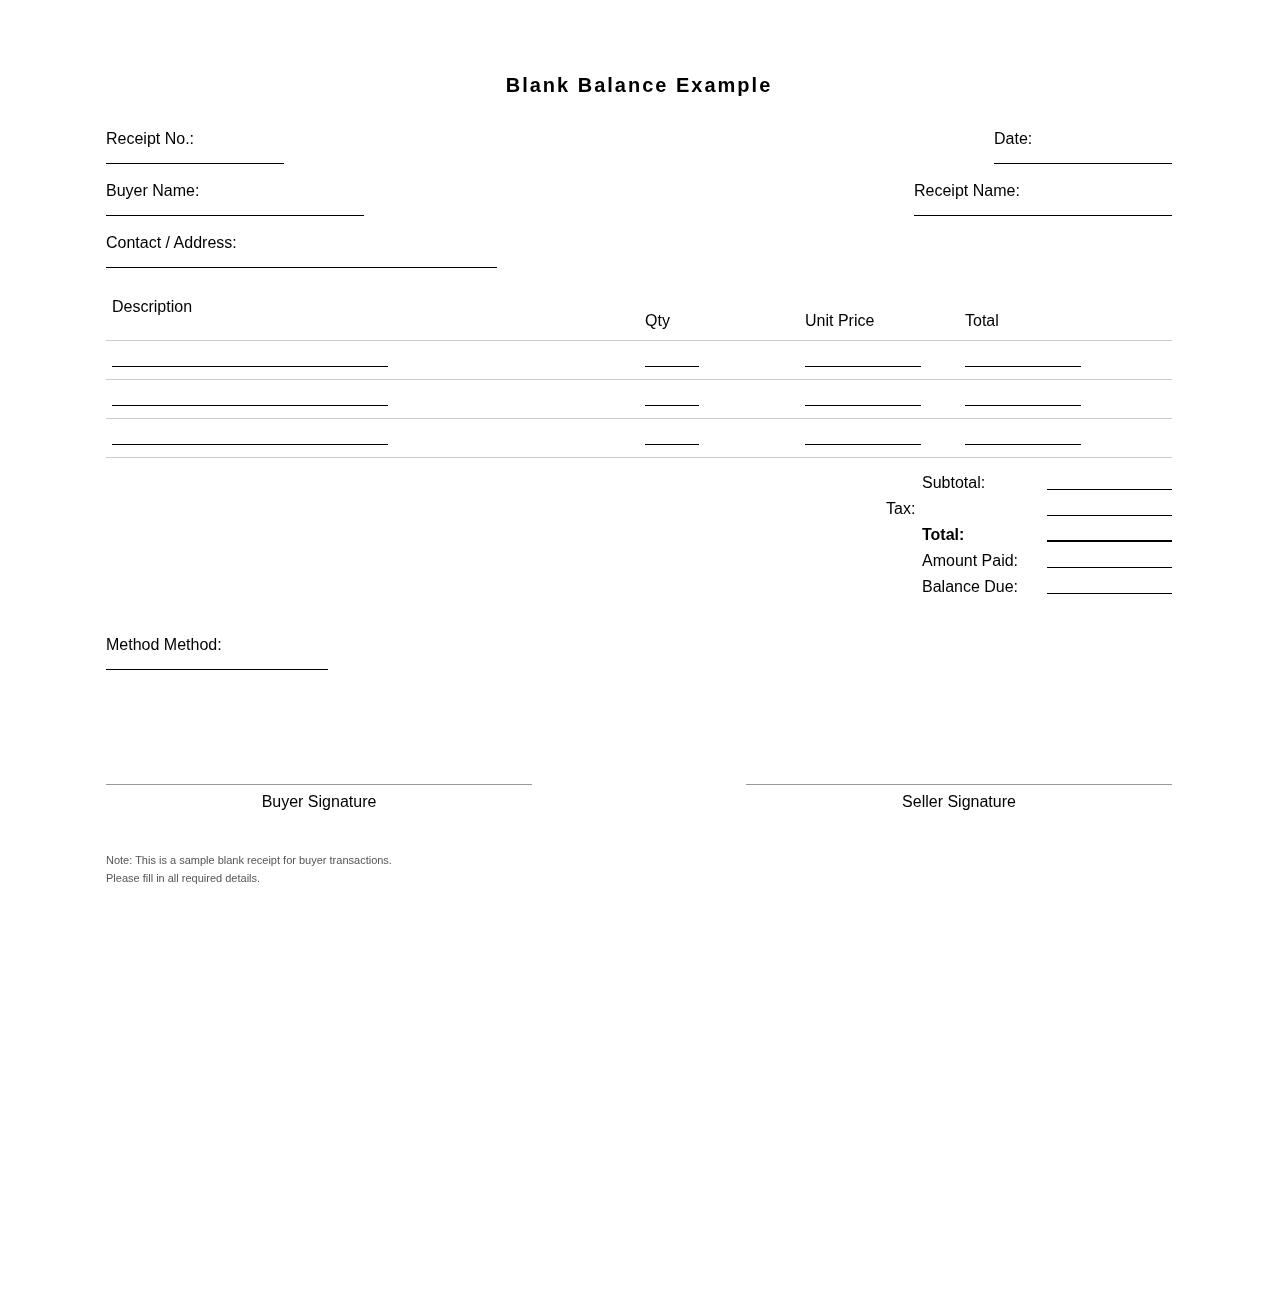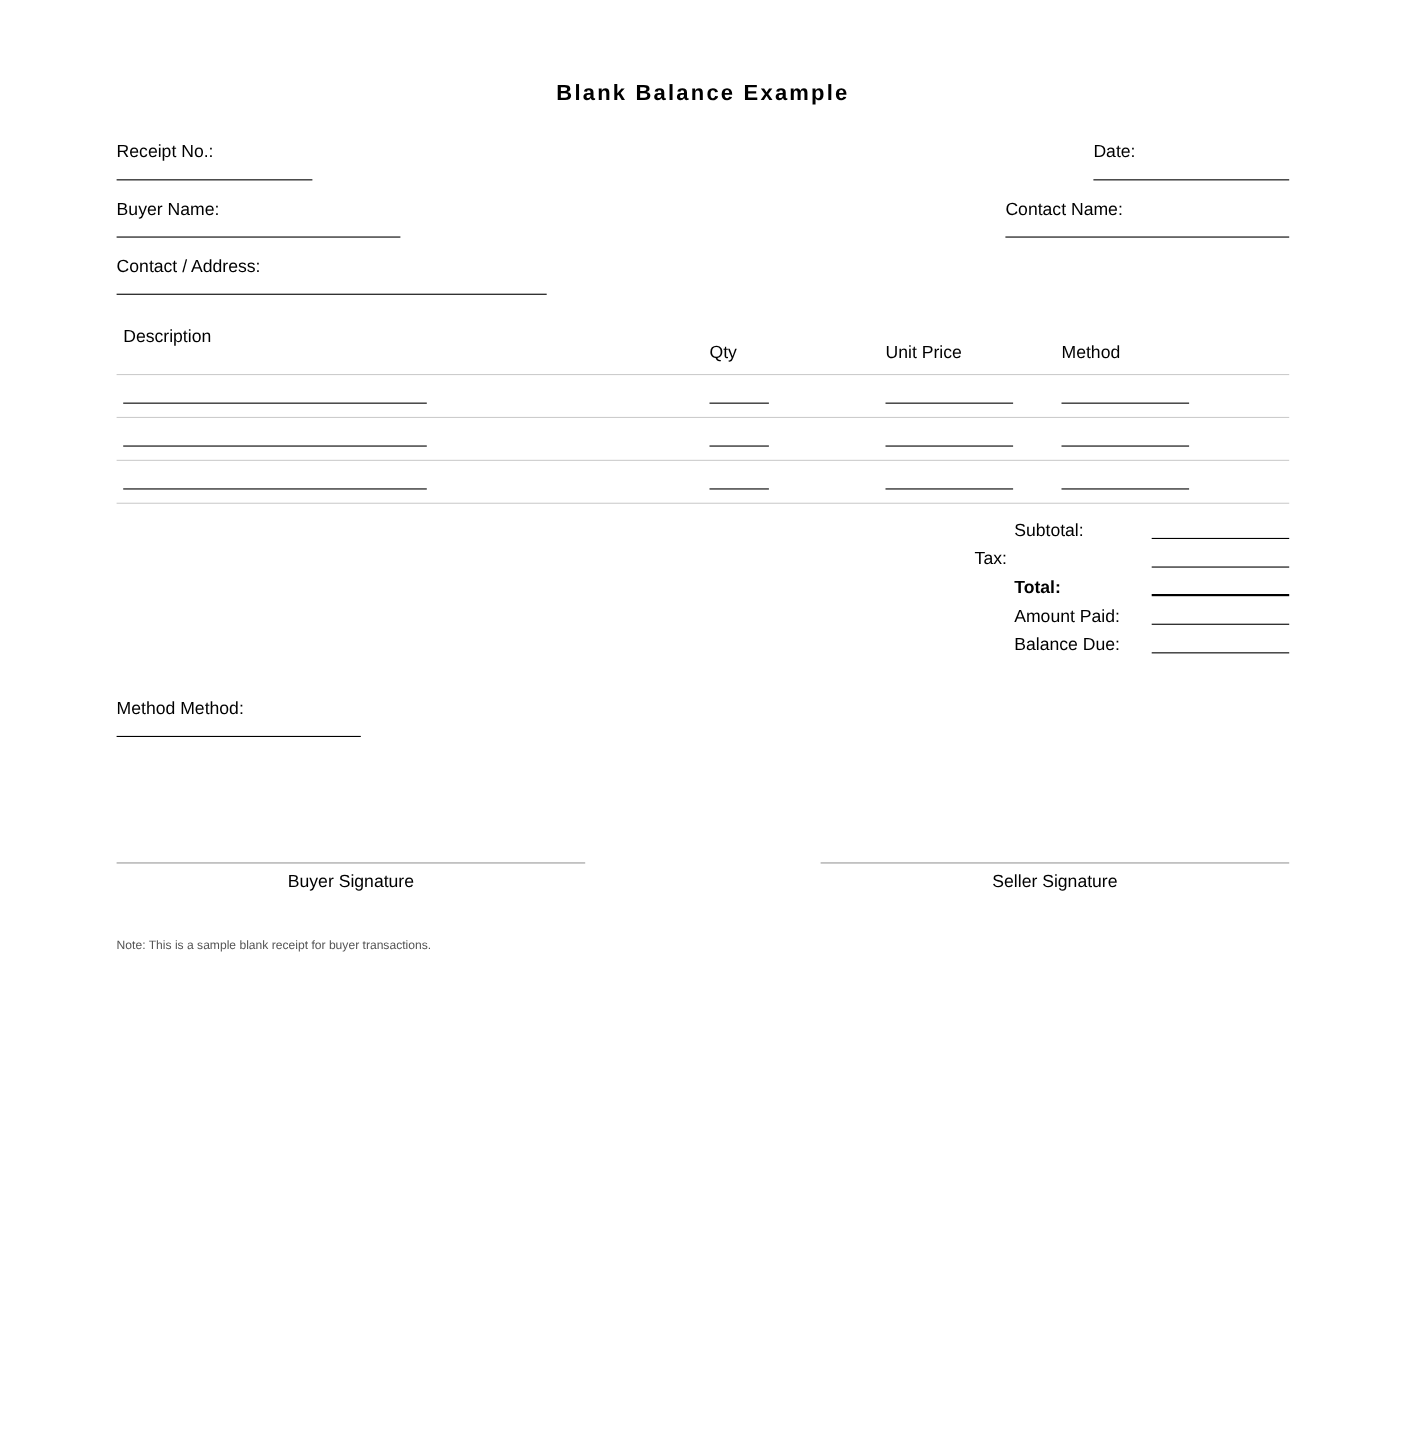--- a/index.html
+++ b/index.html
@@ -22,31 +22,31 @@
 
 <div class="abs lbl" style="left:106px; top:129px;">Receipt No.:</div>
 <div class="abs uline" style="left:106px; top:163px; width:178px;"></div>
 
 <div class="abs lbl" style="left:994px; top:129px;">Date:</div>
 <div class="abs uline" style="left:994px; top:163px; width:178px;"></div>
 
 <div class="abs lbl" style="left:106px; top:181px;">Buyer Name:</div>
 <div class="abs uline" style="left:106px; top:215px; width:258px;"></div>
 
-<div class="abs lbl" style="left:914px; top:181px;">Contact Name:</div>
+<div class="abs lbl" style="left:914px; top:181px;">Receipt Name:</div>
 <div class="abs uline" style="left:914px; top:215px; width:258px;"></div>
 
 <div class="abs lbl" style="left:106px; top:233px;">Contact / Address:</div>
 <div class="abs uline" style="left:106px; top:267px; width:391px;"></div>
 
 <div>
   <div class="abs lbl" style="left:112px; top:297px;">Description</div>
   <div class="abs lbl" style="left:645px; top:311px;">Qty</div>
   <div class="abs lbl" style="left:805px; top:311px;">Unit Price</div>
-  <div class="abs lbl" style="left:965px; top:311px;">Method</div>
+  <div class="abs lbl" style="left:965px; top:311px;">Total</div>
   <div class="abs sep" style="top:340px;"></div>
 
   <div>
     <div class="abs uline" style="left:112px; top:366px; width:276px;"></div>
     <div class="abs uline" style="left:645px; top:366px; width:54px;"></div>
     <div class="abs uline" style="left:805px; top:366px; width:116px;"></div>
     <div class="abs uline" style="left:965px; top:366px; width:116px;"></div>
   </div>
   <div class="abs sep" style="top:379px;"></div>
 
@@ -88,13 +88,14 @@
 <div class="abs uline" style="left:106px; top:669px; width:222px;"></div>
 
 <div class="abs sigline" style="left:106px; top:784px; width:426px;"></div>
 <div class="abs lbl sigcap" style="left:106px; top:792px; width:426px;">Buyer Signature</div>
 
 <div class="abs sigline" style="left:746px; top:784px; width:426px;"></div>
 <div class="abs lbl sigcap" style="left:746px; top:792px; width:426px;">Seller Signature</div>
 
 <div class="abs note" style="left:106px; top:851px;">
   <div>Note: This is a sample blank receipt for buyer transactions.</div>
+  <div>Please fill in all required details.</div>
 </div>
 
 </body></html>

